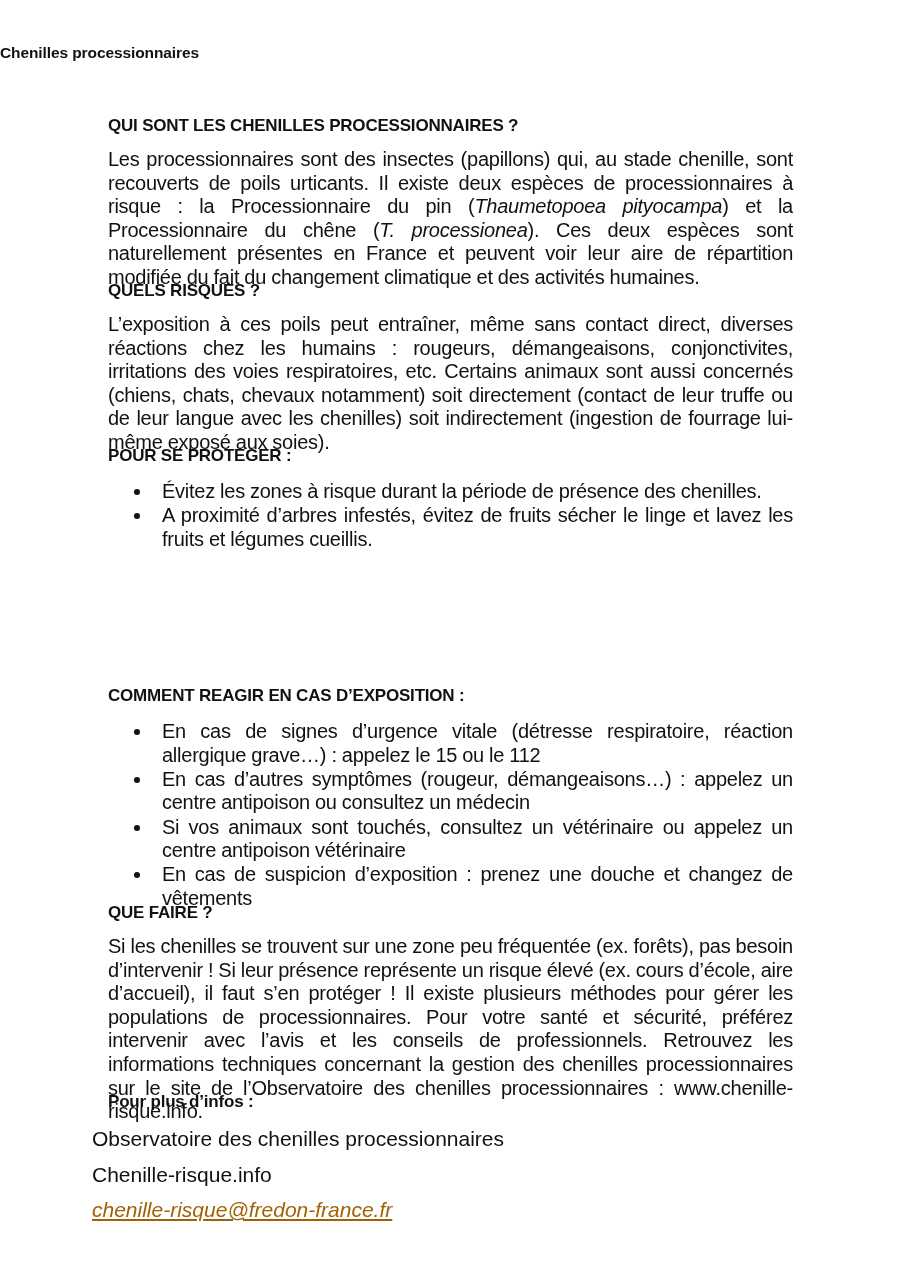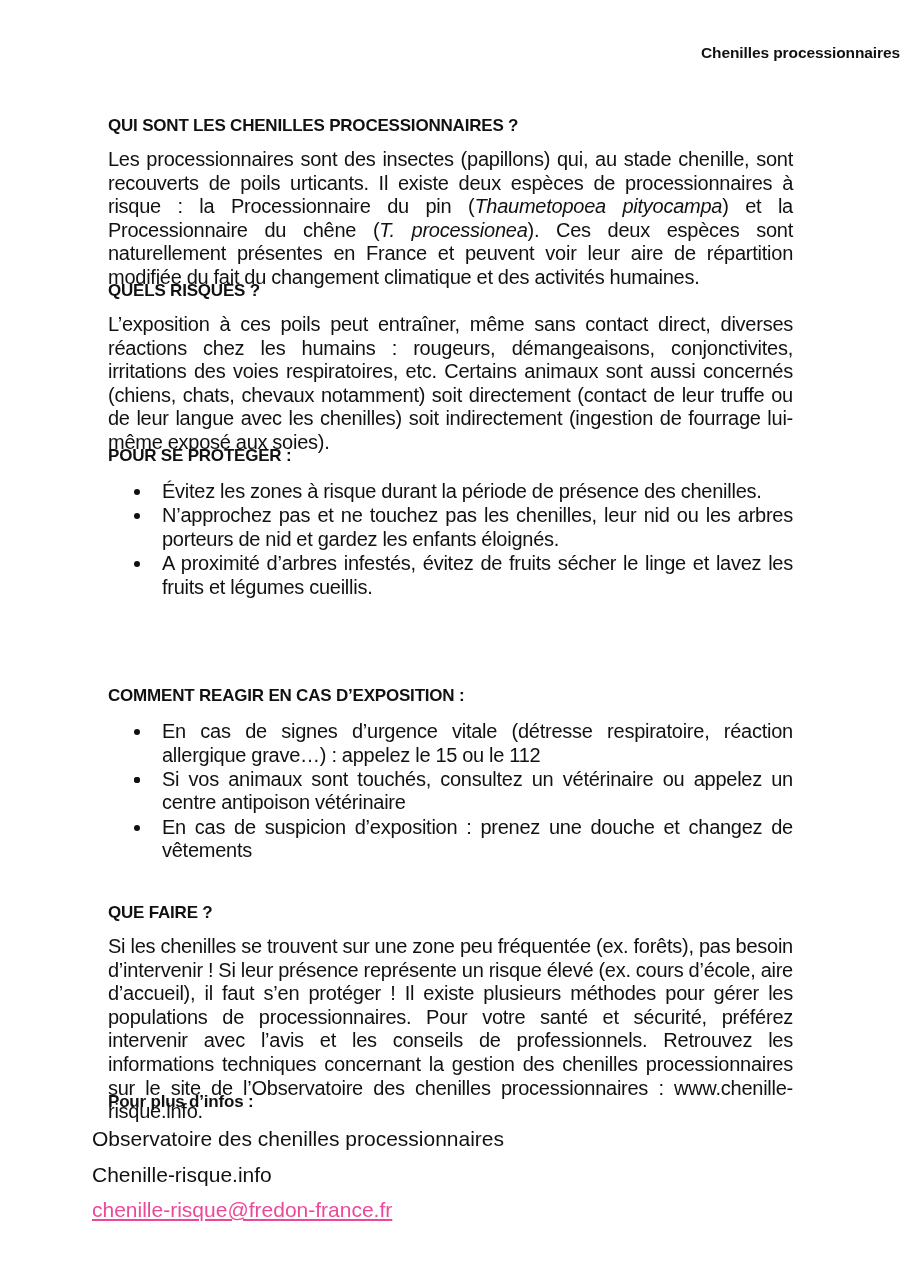--- a/index.html
+++ b/index.html
@@ -2,21 +2,21 @@
 <html><head>
 <meta charset="utf-8">
 <style>
   html, body { margin: 0; padding: 0; background: #ffffff; }
   body {
     width: 900px; height: 1273px; position: relative; overflow: hidden;
     font-family: "Liberation Sans", sans-serif; color: #111111;
   }
   .doc-title {
     position: absolute; left: 0; width: 900px; top: 44px;
-    text-align: right; font-weight: bold; font-size: 15.5px; letter-spacing: -0.1px;
+    text-align: left; font-weight: bold; font-size: 15.5px; letter-spacing: -0.1px;
   }
   .heading {
     position: absolute; left: 108px; font-weight: bold; font-size: 17px;
     letter-spacing: -0.2px;
   }
   .para {
     position: absolute; left: 108px; width: 685px;
     font-size: 20px; line-height: 23.6px; text-align: justify;
     letter-spacing: -0.25px; word-spacing: -0.2px;
   }
@@ -24,47 +24,46 @@
   .list li {
     position: relative; padding-left: 54px;
     font-size: 20px; line-height: 23.6px; text-align: justify;
     letter-spacing: -0.25px; word-spacing: -0.2px; margin-bottom: 0.6px;
   }
   .list li .bullet {
     position: absolute; left: 26px; top: 9px; width: 6px; height: 6px;
     border-radius: 50%; background: #111;
   }
   .plain { position: absolute; left: 92px; font-size: 21px; }
-  .link { color: #ec4899; text-decoration: underline; }
+  .link { color: #a16207; text-decoration: underline; font-style: italic; }
   i { font-style: italic; }
 </style>
 </head>
 <body>
 
 <div>
 
   <div class="doc-title">Chenilles processionnaires</div>
 
   <div class="heading" style="top:116px;">QUI SONT LES CHENILLES PROCESSIONNAIRES ?</div>
   <p class="para" style="top:148px; margin:0;"><span>Les processionnaires sont des insectes (papillons) qui, au stade chenille, sont recouverts de poils urticants. Il existe deux espèces de processionnaires à risque : la Processionnaire du pin (</span><i>Thaumetopoea pityocampa</i><span>) et la Processionnaire du chêne (</span><i>T. processionea</i><span>). Ces deux espèces sont naturellement présentes en France et peuvent voir leur aire de répartition modifiée du fait du changement climatique et des activités humaines.</span></p>
 
   <div class="heading" style="top:281px;">QUELS RISQUES ?</div>
   <p class="para" style="top:313px; margin:0;">L’exposition à ces poils peut entraîner, même sans contact direct, diverses réactions chez les humains : rougeurs, démangeaisons, conjonctivites, irritations des voies respiratoires, etc. Certains animaux sont aussi concernés (chiens, chats, chevaux notamment) soit directement (contact de leur truffe ou de leur langue avec les chenilles) soit indirectement (ingestion de fourrage lui-même exposé aux soies).</p>
 
   <div class="heading" style="top:446px;">POUR SE PROTEGER :</div>
   <ul class="list" style="top:480px;">
     <li><span class="bullet"></span><span>Évitez les zones à risque durant la période de présence des chenilles.</span></li>
-    <li><span class="bullet"></span><span>N’approchez pas et ne touchez pas les chenilles, leur nid ou les arbres porteurs de nid et gardez les enfants éloignés.</span></li>
     <li><span class="bullet"></span><span>A proximité d’arbres infestés, évitez de fruits sécher le linge et lavez les fruits et légumes cueillis.</span></li>
   </ul>
 
   <div class="heading" style="top:686px;">COMMENT REAGIR EN CAS D’EXPOSITION :</div>
   <ul class="list" style="top:720px;">
     <li><span class="bullet"></span><span>En cas de signes d’urgence vitale (détresse respiratoire, réaction allergique grave…) : appelez le 15 ou le 112</span></li>
-    <li><span class="bullet"></span></li>
+    <li><span class="bullet"></span><span>En cas d’autres symptômes (rougeur, démangeaisons…) : appelez un centre antipoison ou consultez un médecin</span></li>
     <li><span class="bullet"></span><span>Si vos animaux sont touchés, consultez un vétérinaire ou appelez un centre antipoison vétérinaire</span></li>
     <li><span class="bullet"></span><span>En cas de suspicion d’exposition : prenez une douche et changez de vêtements</span></li>
   </ul>
 
   <div class="heading" style="top:903px;">QUE FAIRE ?</div>
   <p class="para" style="top:935px; margin:0;">Si les chenilles se trouvent sur une zone peu fréquentée (ex. forêts), pas besoin d’intervenir ! Si leur présence représente un risque élevé (ex. cours d’école, aire d’accueil), il faut s’en protéger ! Il existe plusieurs méthodes pour gérer les populations de processionnaires. Pour votre santé et sécurité, préférez intervenir avec l’avis et les conseils de professionnels. Retrouvez les informations techniques concernant la gestion des chenilles processionnaires sur le site de l’Observatoire des chenilles processionnaires : www.chenille-risque.info.</p>
 
   <div class="heading" style="top:1092px;">Pour plus d’infos :</div>
   <div class="plain" style="top:1127px;">Observatoire des chenilles processionnaires</div>
   <div class="plain" style="top:1163px;">Chenille-risque.info</div>

